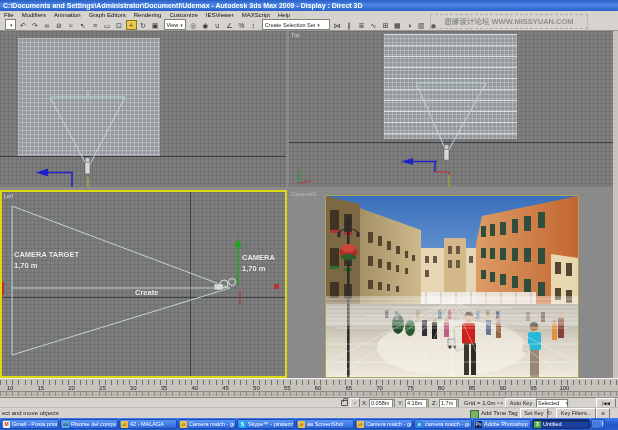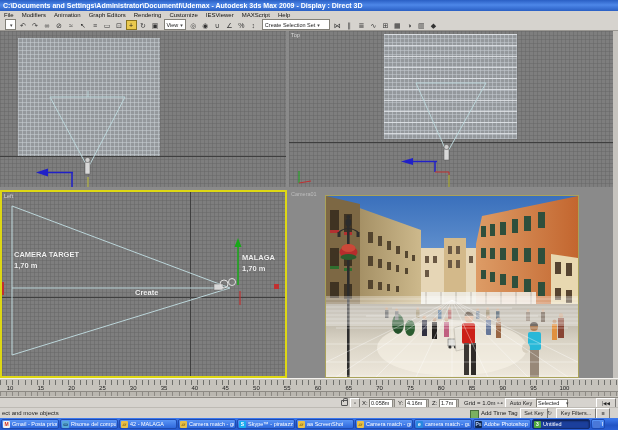--- a/index.html
+++ b/index.html
@@ -161,20 +161,21 @@
         <span class="tb-btn" style="--i: 2;">≣</span>
         <span class="tb-btn" style="--i: 3;">∿</span>
         <span class="tb-btn" style="--i: 4;">⊞</span>
         <span class="tb-btn" style="--i: 5;">▦</span>
         <span class="tb-btn" style="--i: 6;">◑</span>
         <span class="tb-btn" style="--i: 7;">▥</span>
         <span class="tb-btn" style="--i: 8;">◆</span>
       </span>
   </div>
 
+  <div class="watermark">思缘设计论坛 WWW.MISSYUAN.COM</div>
 
   <div class="viewports">
 
     <div class="vp grid-bg" id="vp-tl">
       <div class="plane" style="left:18px;top:7px;width:142px;height:118px;"></div>
       <div class="ground-line" style="top:125px;"></div>
       <svg class="vp-svg" width="286" height="156">
         <polyline points="50,66 88,137 125,66 50,66" fill="none" stroke="#bcd6da" stroke-width="1"></polyline>
         <line x1="88" y1="60" x2="88" y2="66" stroke="#bcd6da"></line>
         <line x1="88" y1="146" x2="88" y2="156" stroke="#c4c438"></line>
@@ -217,21 +218,21 @@
         <polygon points="236,46 232.5,55 239.5,55" fill="#18a818"></polygon>
         <line x1="238" y1="99" x2="238" y2="113" stroke="#c03030" stroke-width="1.2"></line>
         <rect x="0" y="90" width="2" height="13" fill="#c03030"></rect>
         <rect x="272" y="92" width="5" height="5" fill="#c03030"></rect>
         <rect x="212" y="92" width="9" height="6" fill="#d8d8d8" stroke="#666" stroke-width="0.5"></rect>
         <circle cx="222" cy="92" r="4" fill="none" stroke="#e0e0e0" stroke-width="1"></circle>
         <circle cx="230" cy="90" r="3.5" fill="none" stroke="#e0e0e0" stroke-width="1"></circle>
       </svg>
       <div class="anno" style="left:12px;top:58px;">CAMERA TARGET</div>
       <div class="anno" style="left:12px;top:69px;">1,70 m</div>
-      <div class="anno" style="left:240px;top:61px;">MALAGA</div>
+      <div class="anno" style="left:240px;top:61px;">CAMERA</div>
       <div class="anno" style="left:240px;top:72px;">1,70 m</div>
       <div class="anno" style="left:133px;top:96px;">Create</div>
     </div>
 
     <div class="vp" id="vp-br">
       <div class="vp-label" style="color:#bdbdbd">Camera01</div>
       <div class="photo">
         <svg viewBox="0 0 252 181" width="252" height="181" preserveAspectRatio="none">
           <defs>
             <linearGradient id="sky" x1="0" y1="0" x2="0" y2="1">

